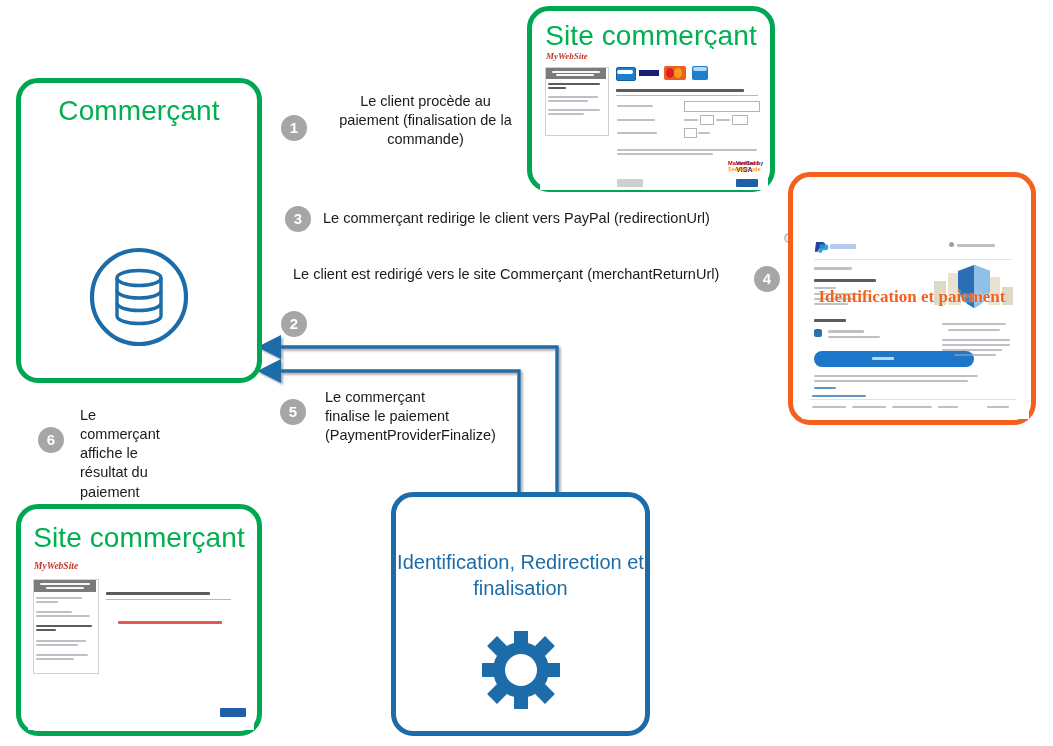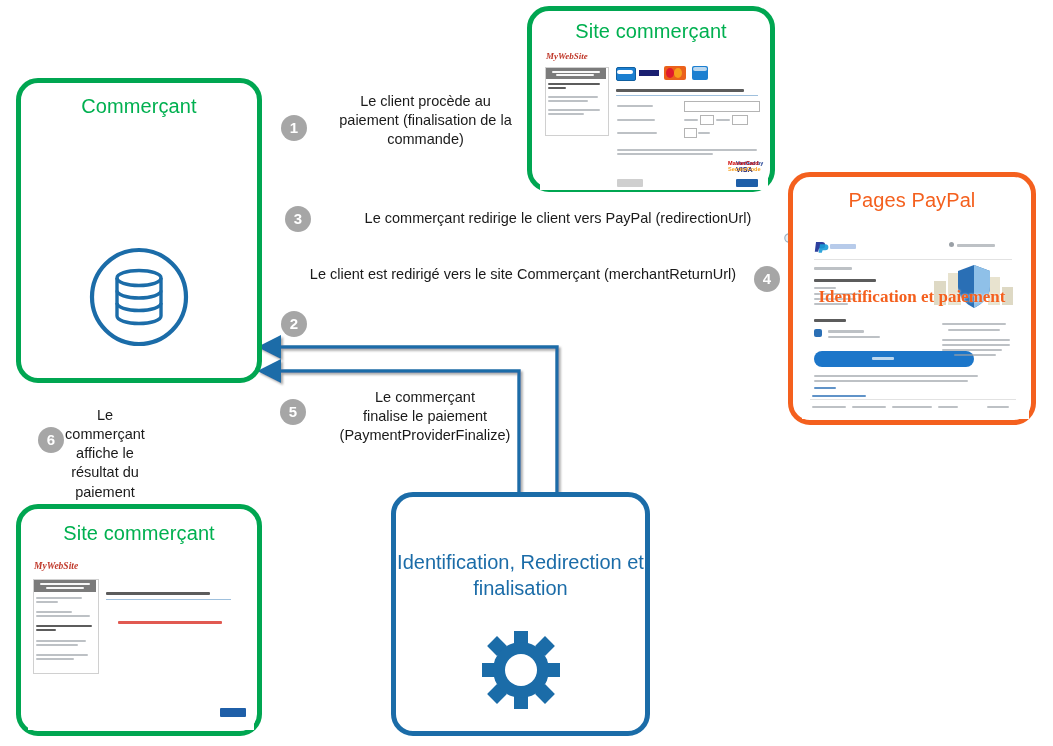--- a/index.html
+++ b/index.html
@@ -24,21 +24,21 @@
     background:#ffffff;
   }
   .box.green{border:5px solid #00a651;}
   .box.orange{border:5px solid #f4601e;}
   .box.blue{border:5px solid #1b6ca8;}
 
   .box-title{
     position:absolute;
     left:0; right:0;
     text-align:center;
-    font-size:20px;
+    font-size:28px;
     font-weight:400;
     letter-spacing:.1px;
     white-space:nowrap;
   }
   .box-title.green{color:#00b050;}
   .box-title.orange{color:#f4601e;}
   .box-title.blue{color:#1b6ca8;}
 
   .si-text{
     position:absolute;
@@ -72,21 +72,20 @@
     text-align:center;
   }
 
   
   .lbl{
     position:absolute;
     font-size:14.5px;
     color:#1a1a1a;
     line-height:1.32;
     white-space:pre-line;
-    text-align:center;
   }
   .lbl.center{text-align:center;}
 
   
   .shot{
     position:absolute;
     background:#ffffff;
     overflow:hidden;
   }
   .shot .mws{
@@ -251,21 +250,20 @@
         <div style="font-size:5.6px;font-weight:bold;color:#cc0000;line-height:1;">MasterCard</div>
         <div style="font-size:5.6px;font-weight:bold;color:#f79e1b;line-height:1;">SecureCode</div>
       </div>
 
       <div class="btn-g" style="left:77px;top:130px;width:26px;height:8px;"></div>
       <div class="btn-s" style="left:196px;top:130px;width:22px;height:8px;"></div>
     </div>
   </div>
 
   <div class="box orange" style="left:788px;top:172px;width:248px;height:253px;">
-    <div class="box-title orange" style="top:12px;">Pages PayPal</div>
 
     <div class="shot" style="left:9px;top:52px;width:227px;height:190px;">
 
       <div class="abs" style="left:12px;top:10px;">
         <svg width="46" height="12" viewBox="0 0 46 12">
           <path d="M2,1 h6 a3.2,3.2 0 0 1 0,6.4 h-3 l-.8,3.4 h-3.4 z" fill="#2d3f9d"></path>
           <path d="M6,3.2 h5.4 a3,3 0 0 1 0,6 h-2.8 l-.8,2.6 h-3.2 z" fill="#189bd7" opacity=".9"></path>
           <rect x="16" y="3" width="26" height="5" fill="#9fb9e3" opacity=".75" rx="1"></rect>
         </svg>
       </div>
@@ -390,19 +388,19 @@
 
 
   <div class="lbl" style="left:323px;top:209px;width:470px;">Le commerçant redirige le client vers PayPal (redirectionUrl)</div>
 
   <div class="lbl" style="left:293px;top:265px;width:460px;">Le  client est redirigé vers le site Commerçant (merchantReturnUrl)</div>
 
   <div class="lbl" style="left:325px;top:388px;width:200px;">Le commerçant
 finalise le paiement
 (PaymentProviderFinalize)</div>
 
-  <div class="lbl" style="left:60px;top:406px;width:90px;">Le
+  <div class="lbl" style="left:80px;top:406px;width:90px;">Le
 commerçant
 affiche le
 résultat du
 paiement</div>
 
 </div>
 
 </body></html>

